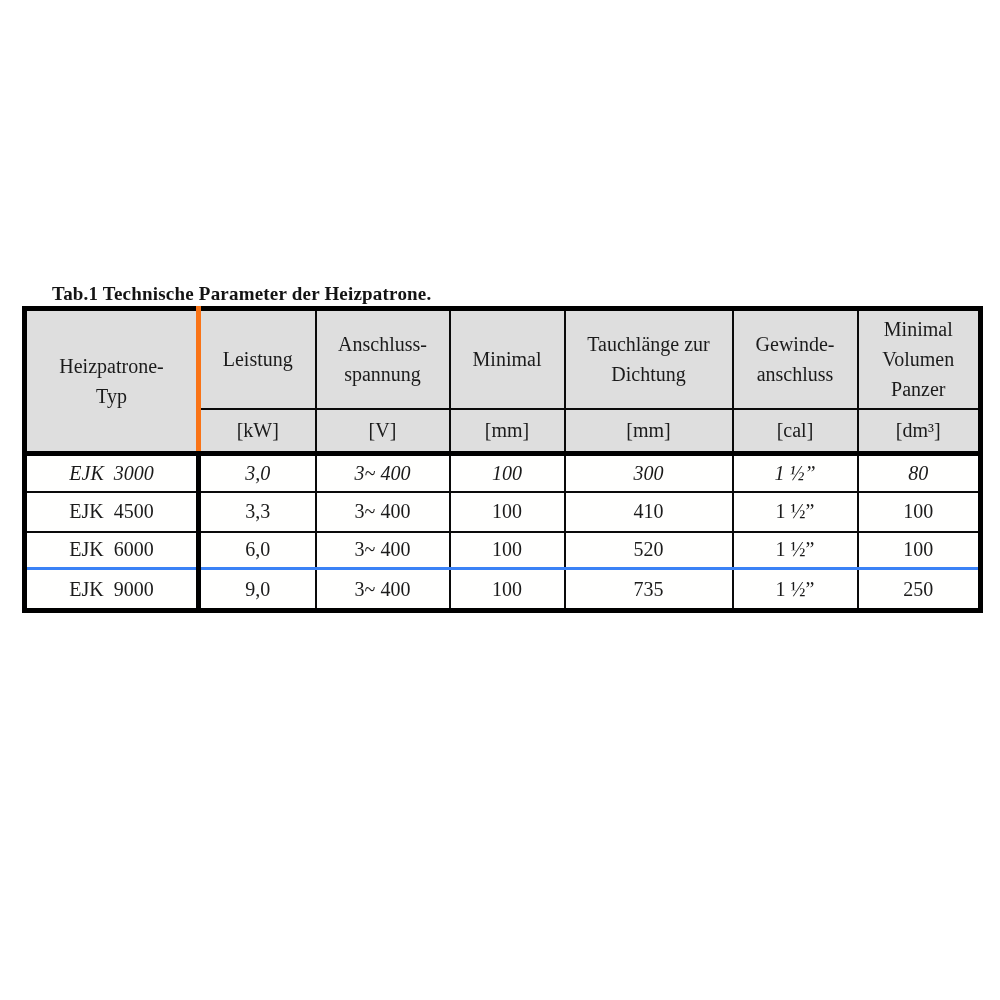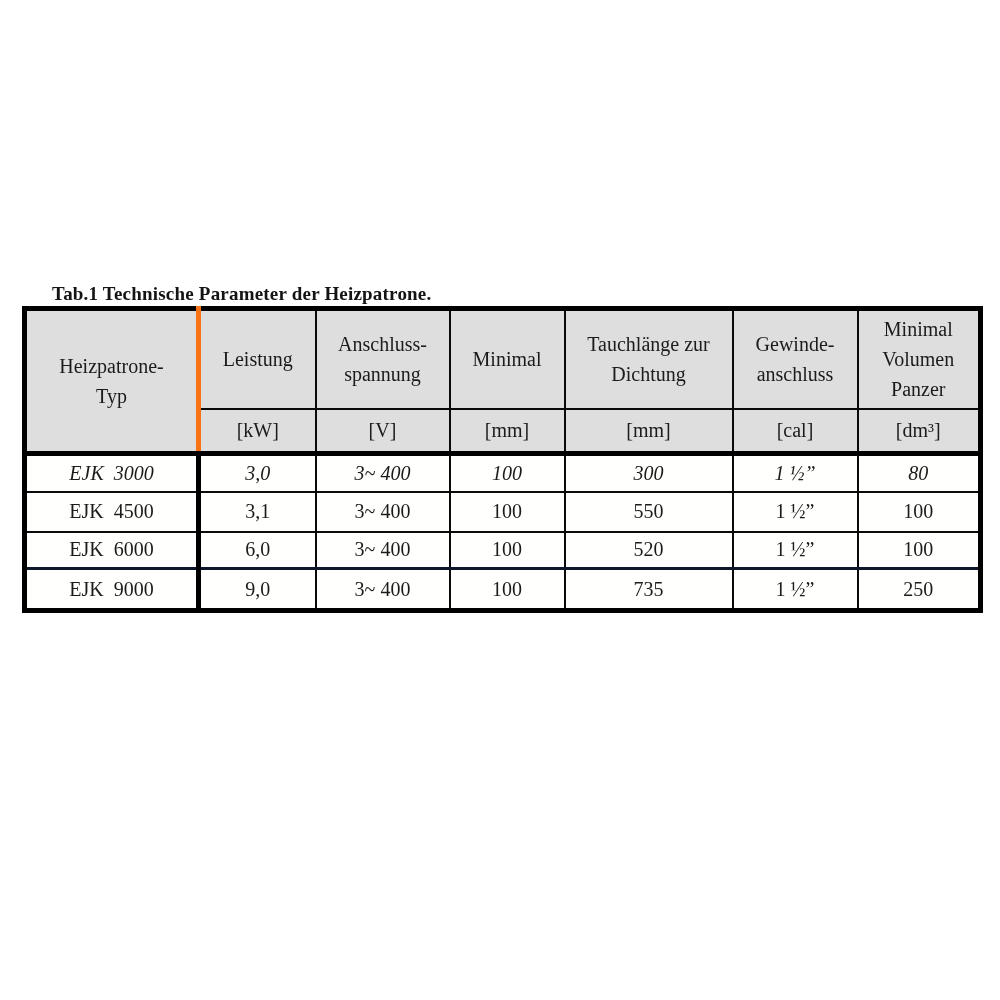--- a/index.html
+++ b/index.html
@@ -49,21 +49,21 @@
     color: #1b1b1b;
   }
   tr.h1 { height: 100px; }
   tr.h2 { height: 45px; }
   tr.h2 th { border-bottom: 5px solid #000; }
   th.typcell { border-right: 5px solid #f97316; border-bottom: 5px solid #000; }
   td.typcell { border-right: 5px solid #000; }
   tr.r0 td { height: 38px; font-style: italic; }
   tr.r1 td { height: 40px; }
   tr.r2 td { height: 37px; }
-  tr.r3 td { height: 42px; border-top: 3px solid #0f172a; }
+  tr.r3 td { height: 42px; border-top: 3px solid #3b82f6; }
 </style>
 </head>
 <body>
 
 <div class="caption">Tab.1 Technische Parameter der Heizpatrone.</div>
 
 <table class="params">
   <colgroup>
     <col style="width:174px">
     <col style="width:117px">
@@ -101,24 +101,24 @@
       <td class="typcell">EJK  3000</td>
       <td>3,0</td>
       <td>3~ 400</td>
       <td>100</td>
       <td>300</td>
       <td>1 ½”</td>
       <td>80</td>
     </tr>
     <tr class="r1">
       <td class="typcell">EJK  4500</td>
-      <td>3,1</td>
+      <td>3,3</td>
       <td>3~ 400</td>
       <td>100</td>
-      <td>550</td>
+      <td>410</td>
       <td>1 ½”</td>
       <td>100</td>
     </tr>
     <tr class="r2">
       <td class="typcell">EJK  6000</td>
       <td>6,0</td>
       <td>3~ 400</td>
       <td>100</td>
       <td>520</td>
       <td>1 ½”</td>

